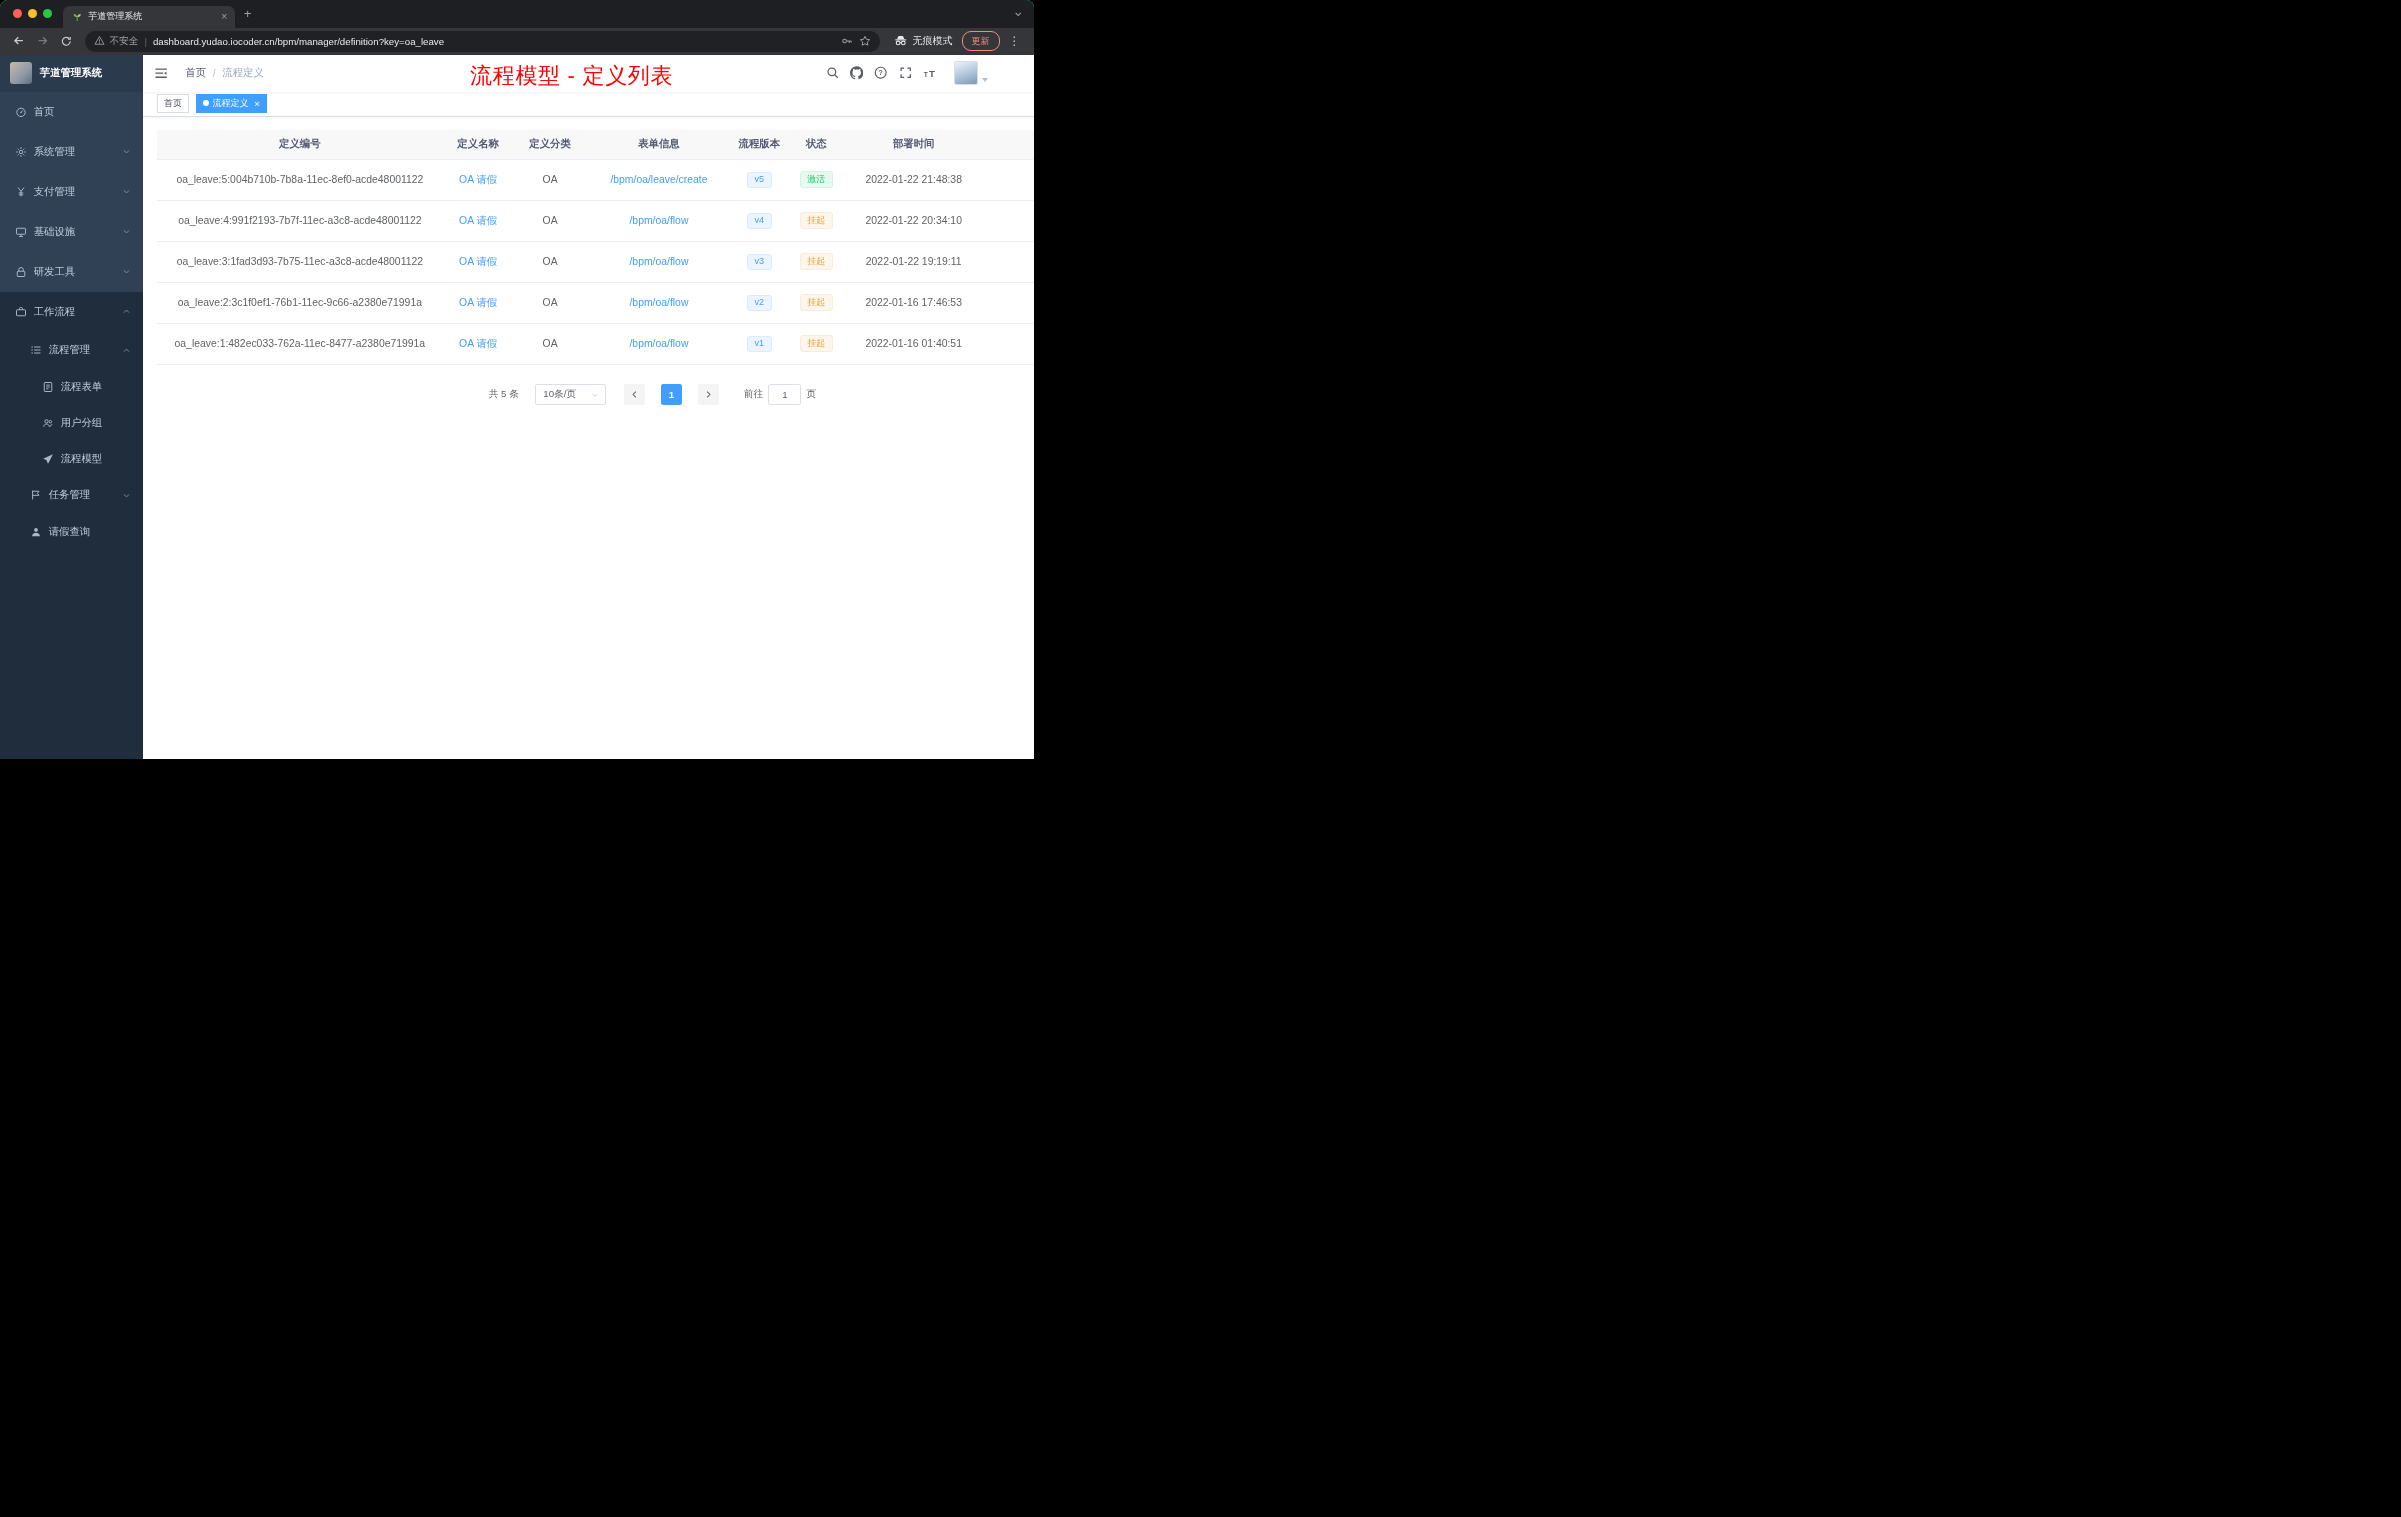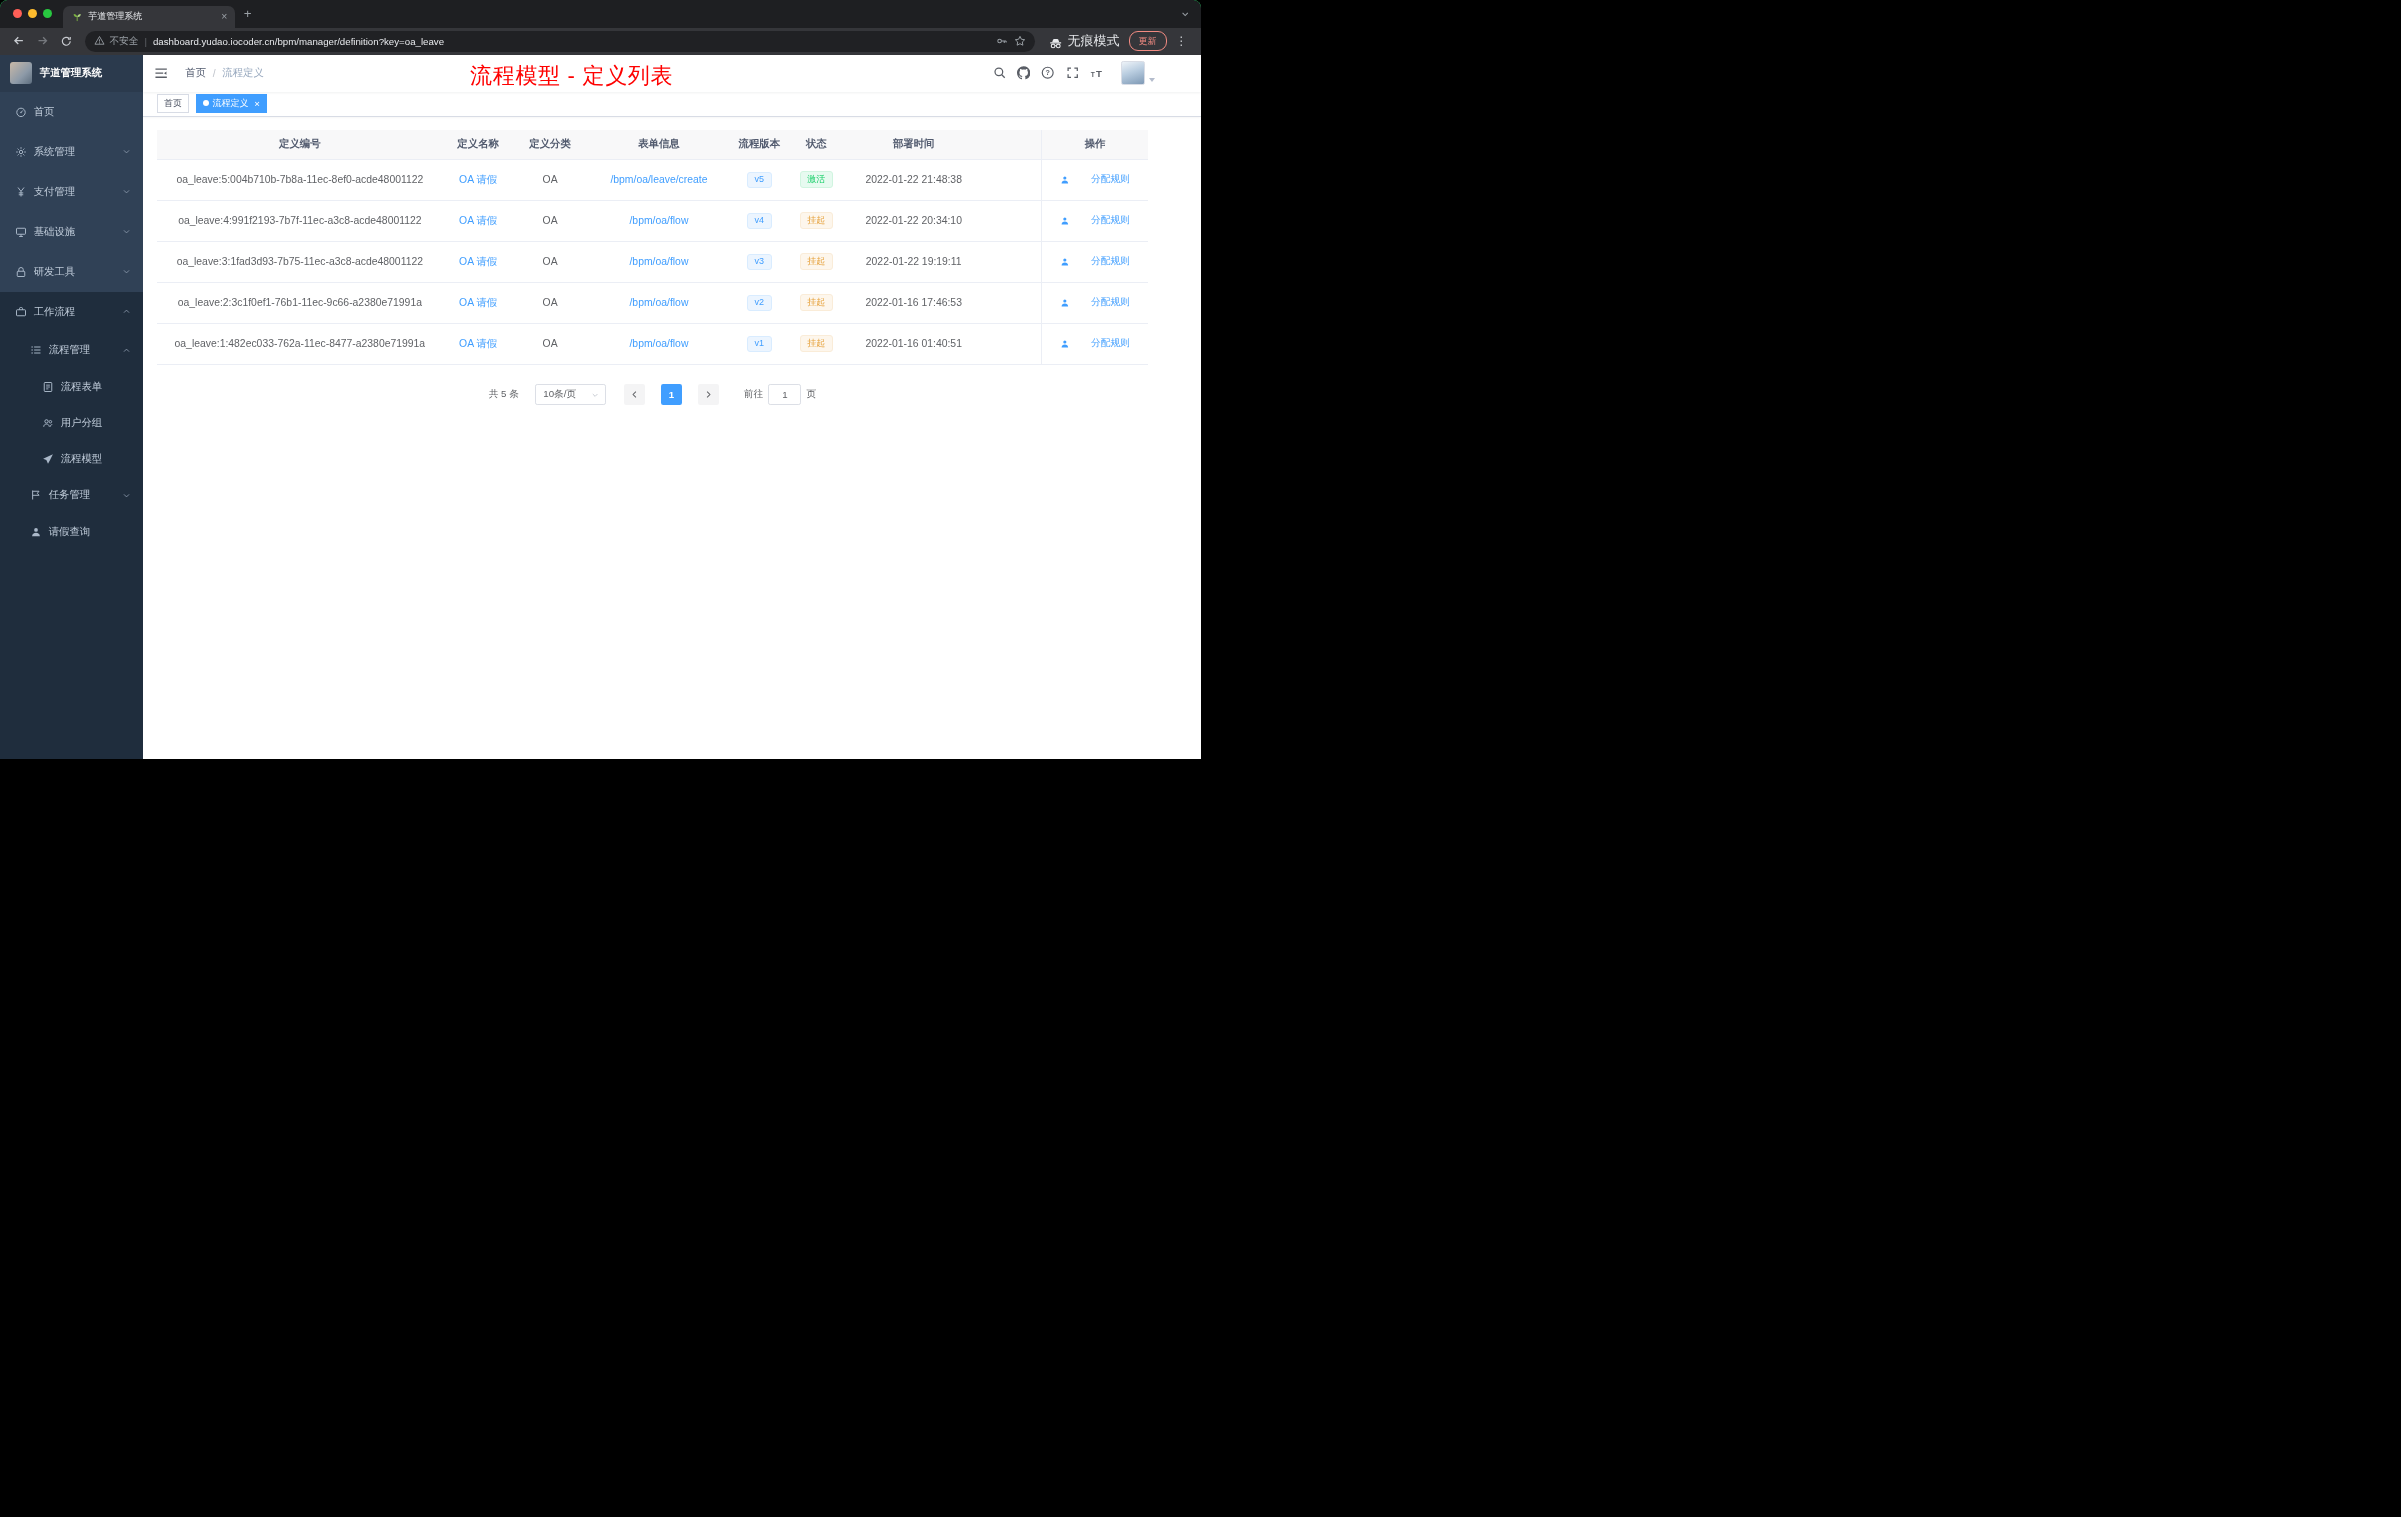--- a/index.html
+++ b/index.html
@@ -1,17 +1,17 @@
 <!DOCTYPE html>
 <html style="font-size:12px"><head>
 <meta charset="utf-8">
 <style>
   * { margin:0; padding:0; box-sizing:border-box; }
   body { font-family:"Liberation Sans","DejaVu Sans",sans-serif; background:#000; }
-  .screen { width:1201px; height:759px; overflow:hidden; position:relative; background:#22c55e;
+  .screen { width:1034px; height:759px; overflow:hidden; position:relative; background:#22c55e;
             border-radius:7.4px 7.4px 0 0; }
 
   
   .tabstrip { height:27.5px; background:#1e1f22; display:flex; align-items:center; border-radius:7.4px 7.4px 0 0; }
   .lights { display:flex; gap:6px; padding:0 10.4px 0 13.4px; }
   .light { width:9px; height:9px; border-radius:50%; }
   .light.red{background:#ff5f57}.light.yellow{background:#febc2e}.light.green{background:#28c840}
   .tab { width:172px; height:21.5px; margin-top:6px; background:#35363a; border-radius:6.7px 6.7px 0 0;
          display:flex; align-items:center; padding:0 7.4px 0 9px; gap:6px; }
   .tab-title { color:#e8eaed; font-size:9px; flex:1; white-space:nowrap; overflow:hidden; }
@@ -21,21 +21,21 @@
 
   .urlbar { height:27px; background:#35363a; display:flex; align-items:center; padding:0 9px; gap:4.5px; }
   .nav-ic { width:19.3px; height:19.3px; display:flex; align-items:center; justify-content:center; color:#c7cacf; }
   .nav-ic.dim { color:#75787d; }
   .urlpill { flex:1; height:21px; background:#202124; border-radius:10.4px; display:flex; align-items:center;
              padding:0 9px; gap:6px; margin:0 4.5px; min-width:0; }
   .sec { display:flex; align-items:flex-start; gap:4.5px; color:#9aa0a6; font-size:9.7px; white-space:nowrap; }
   .vsep { color:#5f6368; font-size:9.7px; }
   .urltext { color:#e8eaed; font-size:9.7px; flex:1; white-space:nowrap; overflow:hidden; }
   .pill-ic { color:#9aa0a6; display:flex; }
-  .incog { display:flex; align-items:flex-end; gap:5.2px; color:#e8eaed; font-size:13px; white-space:nowrap; padding:0 4.5px; }
+  .incog { display:flex; align-items:center; gap:5.2px; color:#e8eaed; font-size:10px; white-space:nowrap; padding:0 4.5px; }
   .update { border:0.7px solid #f28b82; color:#f28b82; font-size:9px; border-radius:9px;
             padding:2.2px 9px; white-space:nowrap; cursor:pointer; }
   .more { color:#c7cacf; font-size:12px; padding:0 4.5px; cursor:pointer; }
 
   
   .app { display:flex; height:705px; }
 
   
   .sidebar { width:143px; background:#304156; color:#bfcbd9; flex-shrink:0; display:flex; flex-direction:column; }
   .logo { height:37px; display:flex; align-items:center; gap:7.4px; padding:0 10.4px; background:#2b3a4d; }

